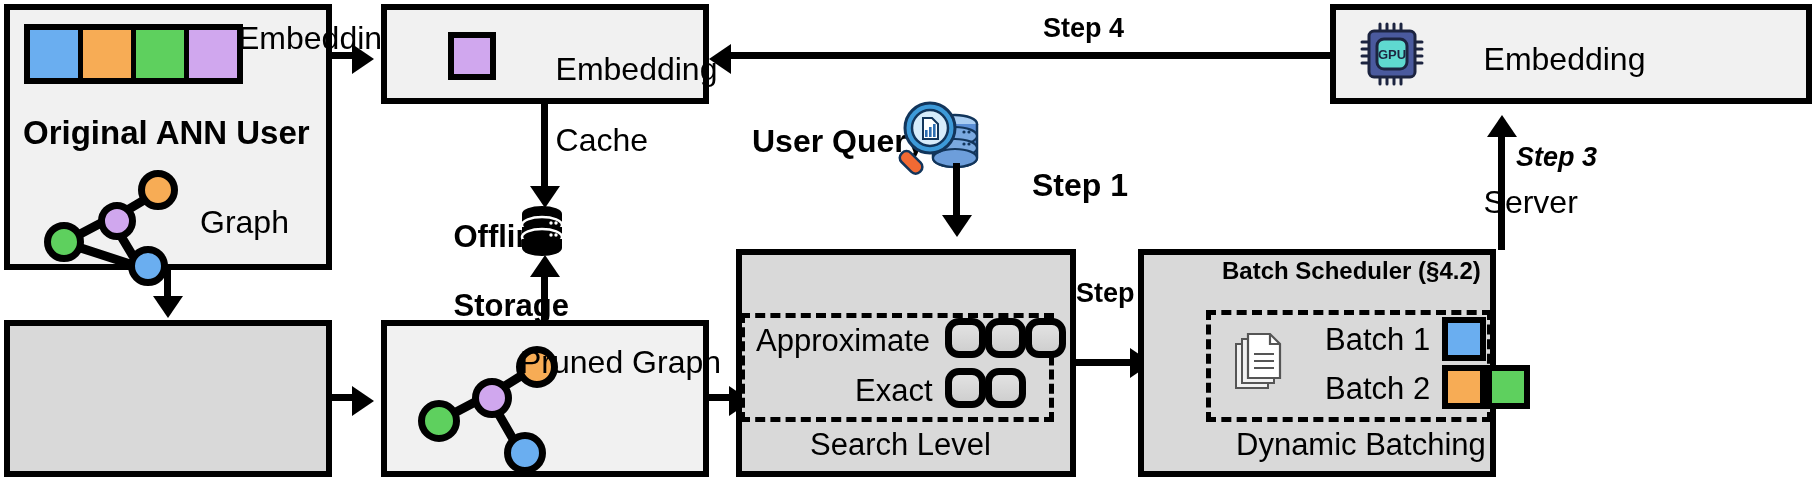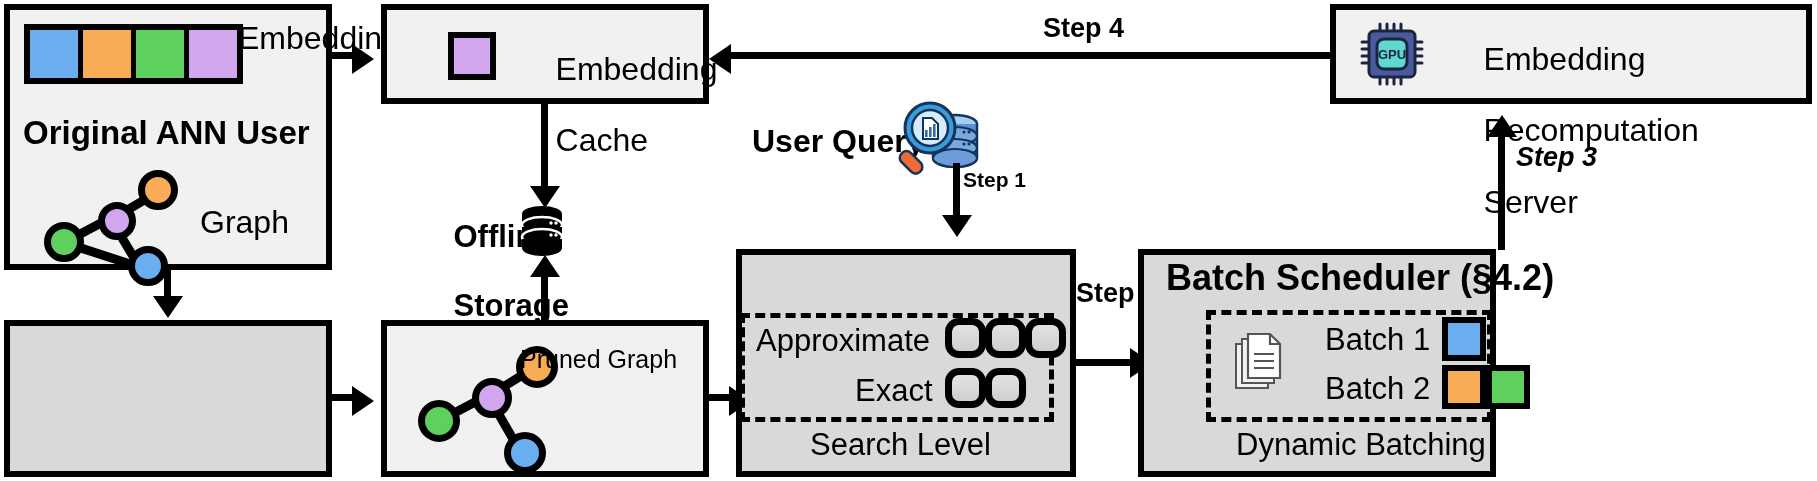--- a/index.html
+++ b/index.html
@@ -122,21 +122,21 @@
   <div style="position:absolute;left:410px;top:340px;width:130px;height:105px;">
     <div class="edge" style="left:34px;top:74px;width:50px;transform:rotate(-28deg);"></div>
     <div class="edge" style="left:78px;top:52px;width:48px;transform:rotate(-32deg);"></div>
     <div class="edge" style="left:82px;top:58px;width:42px;transform:rotate(60deg);"></div>
     <div class="node" style="left:106px;top:6px;width:42px;height:42px;background:#f7ac55;"></div>
     <div class="node" style="left:62px;top:38px;width:40px;height:40px;background:#d0a7ee;"></div>
     <div class="node" style="left:8px;top:60px;width:42px;height:42px;background:#5ed05e;"></div>
     <div class="node" style="left:94px;top:92px;width:42px;height:42px;background:#6aaef0;"></div>
   </div>
 
-  <div class="lbl" style="left:520px;top:345px;font-size:25px;">Pruned Graph</div>
+  <div class="lbl" style="left:520px;top:345px;font-size:32px;">Pruned Graph</div>
 
   <div class="hline" style="left:709px;top:394px;width:27px;"></div>
   <div class="arrowR" style="left:729px;top:386px;"></div>
 
   <div class="lbl bold" style="left:752px;top:124px;font-size:32px;">User Query</div>
 
   <div class="iconwrap" style="left:898px;top:98px;width:86px;height:80px;">
     <svg width="86" height="80" viewBox="0 0 86 80">
 
       <ellipse cx="57" cy="26" rx="22" ry="9" fill="#a9cdf2" stroke="#12355b" stroke-width="2.5"></ellipse>
@@ -155,21 +155,21 @@
       <circle cx="32" cy="30" r="18" fill="#d7ecfb" stroke="#12355b" stroke-width="2.5"></circle>
       <path d="M25 20 h9 l6 6 v15 h-15 z" fill="#fff" stroke="#12355b" stroke-width="2"></path>
       <rect x="27" y="32" width="2.6" height="7" fill="#2b6cb0"></rect>
       <rect x="31" y="29" width="2.6" height="10" fill="#2b6cb0"></rect>
       <rect x="35" y="26" width="2.6" height="13" fill="#2b6cb0"></rect>
     </svg>
   </div>
 
   <div class="vline" style="left:953px;top:163px;height:58px;"></div>
   <div class="arrowD" style="left:942px;top:215px;"></div>
-  <div class="lbl bold" style="left:963px;top:168px;font-size:21px;">Step 1</div>
+  <div class="lbl bold" style="left:1032px;top:168px;font-size:32px;">Step 1</div>
 
   <div class="box gray" style="left:736px;top:249px;width:340px;height:228px;"></div>
 
   <div class="dashed" style="left:740px;top:313px;width:314px;height:109px;"></div>
 
   <div class="lbl" style="left:756px;top:324px;font-size:31px;">Approximate</div>
   <div class="qbox" style="left:945px;top:318px;width:41px;height:40px;"></div>
   <div class="qbox" style="left:985px;top:318px;width:41px;height:40px;"></div>
   <div class="qbox" style="left:1025px;top:318px;width:41px;height:40px;"></div>
 
@@ -177,21 +177,21 @@
   <div class="qbox" style="left:945px;top:368px;width:41px;height:40px;"></div>
   <div class="qbox" style="left:985px;top:368px;width:41px;height:40px;"></div>
 
   <div class="lbl" style="left:810px;top:428px;font-size:31px;">Search Level</div>
 
   <div class="hline" style="left:1076px;top:359px;width:62px;"></div>
   <div class="arrowR" style="left:1130px;top:348px;"></div>
   <div class="lbl bold" style="left:1076px;top:278px;font-size:27px;">Step 2</div>
 
   <div class="box gray" style="left:1138px;top:249px;width:358px;height:228px;"></div>
-  <div class="lbl bold" style="left:1166px;top:258px;font-size:36px;">Batch Scheduler (§4.2)</div>
+  <div class="lbl bold" style="left:1222px;top:258px;font-size:24px;">Batch Scheduler (§4.2)</div>
 
   <div class="dashed" style="left:1206px;top:310px;width:286px;height:112px;"></div>
 
   <div class="iconwrap" style="left:1232px;top:330px;width:56px;height:68px;">
     <svg width="56" height="68" viewBox="0 0 56 68">
       <path d="M4 14 h22 l10 10 v34 h-32 z" fill="#f1f1f1" stroke="#555" stroke-width="2"></path>
       <path d="M10 9 h22 l10 10 v34 h-32 z" fill="#f1f1f1" stroke="#555" stroke-width="2"></path>
       <path d="M16 4 h22 l10 10 v34 h-32 z" fill="#fff" stroke="#555" stroke-width="2.2"></path>
       <path d="M38 4 v10 h10" fill="none" stroke="#555" stroke-width="2.2"></path>
       <line x1="22" y1="24" x2="42" y2="24" stroke="#555" stroke-width="2"></line>
@@ -236,21 +236,21 @@
           <line x1="54" y1="41" x2="62" y2="41"></line>
       </g>
       <rect x="9" y="9" width="46" height="46" rx="5" fill="#4a5a9e" stroke="#1c2440" stroke-width="3"></rect>
       <rect x="17" y="17" width="30" height="30" rx="7" fill="#5fd9d0" stroke="#1c2440" stroke-width="3"></rect>
       <text x="32" y="37" font-family="Liberation Sans, sans-serif" font-size="13" font-weight="bold" text-anchor="middle" fill="#1c2440">GPU</text>
     </svg>
   </div>
 
   <div class="lbl" style="left:1448px;top:6px;font-size:32px;">
     <span>Embedding</span><br>
-    <span>Recomputation</span><br>
+    <br>
     <span>Server</span>
   </div>
 
   <div class="hline" style="left:731px;top:52px;width:599px;"></div>
   <div class="arrowL" style="left:709px;top:44px;"></div>
   <div class="lbl bold" style="left:1043px;top:13px;font-size:27px;">Step 4</div>
 
 </div>
 
 </body></html>

